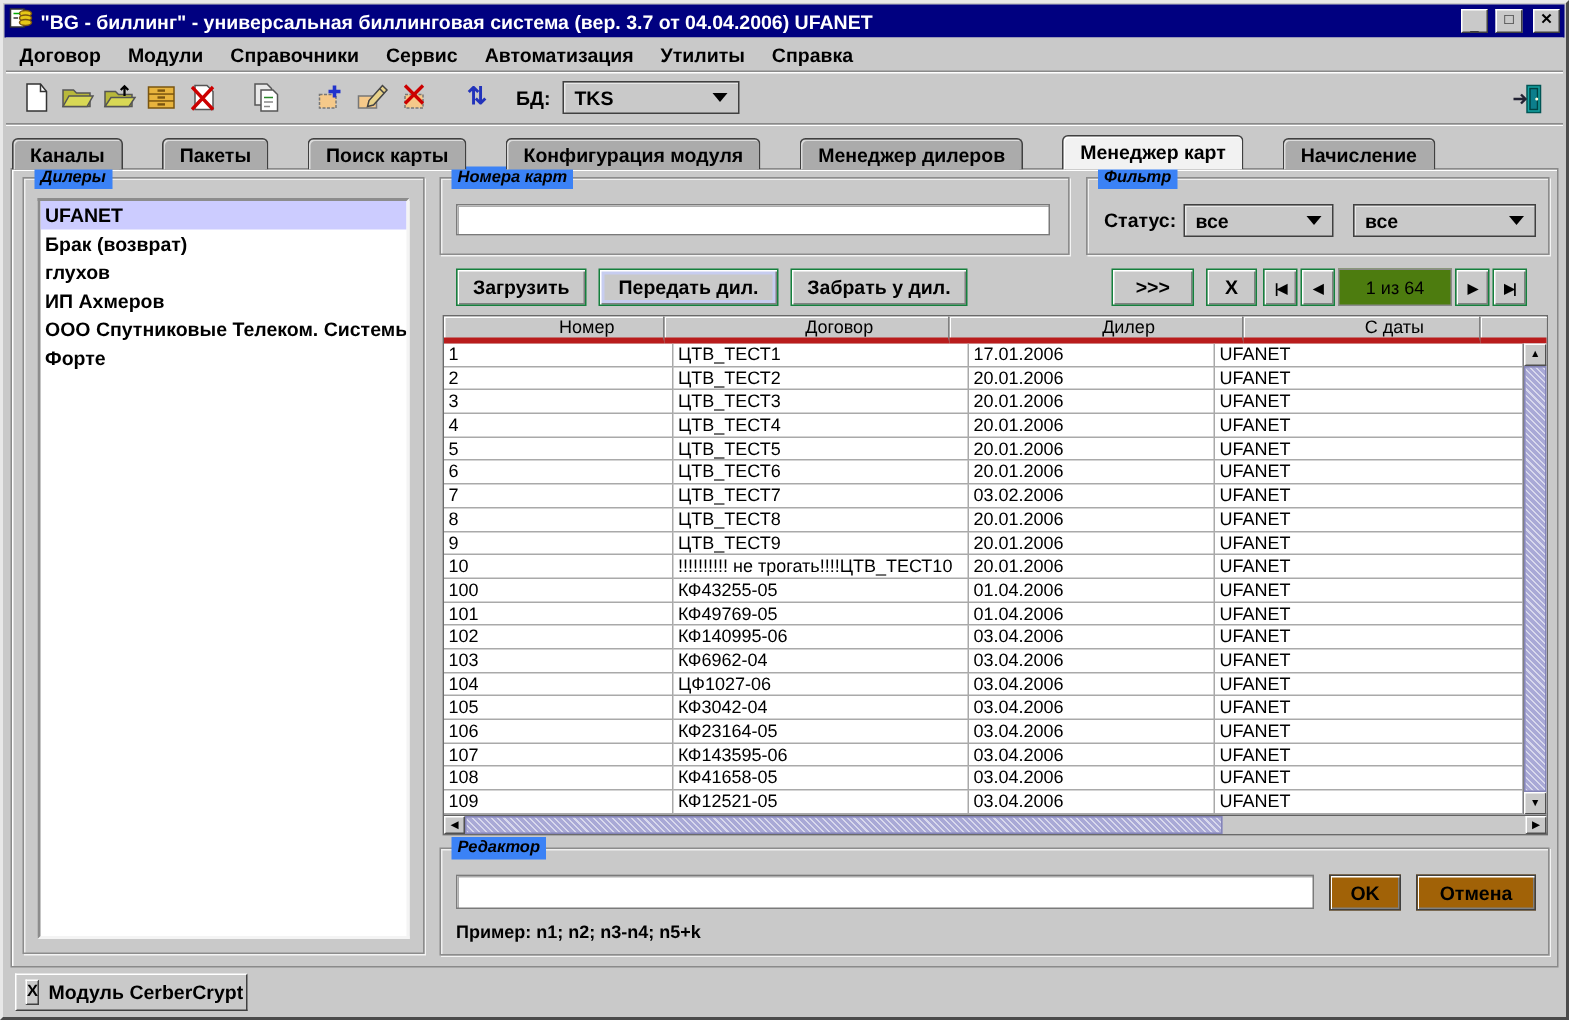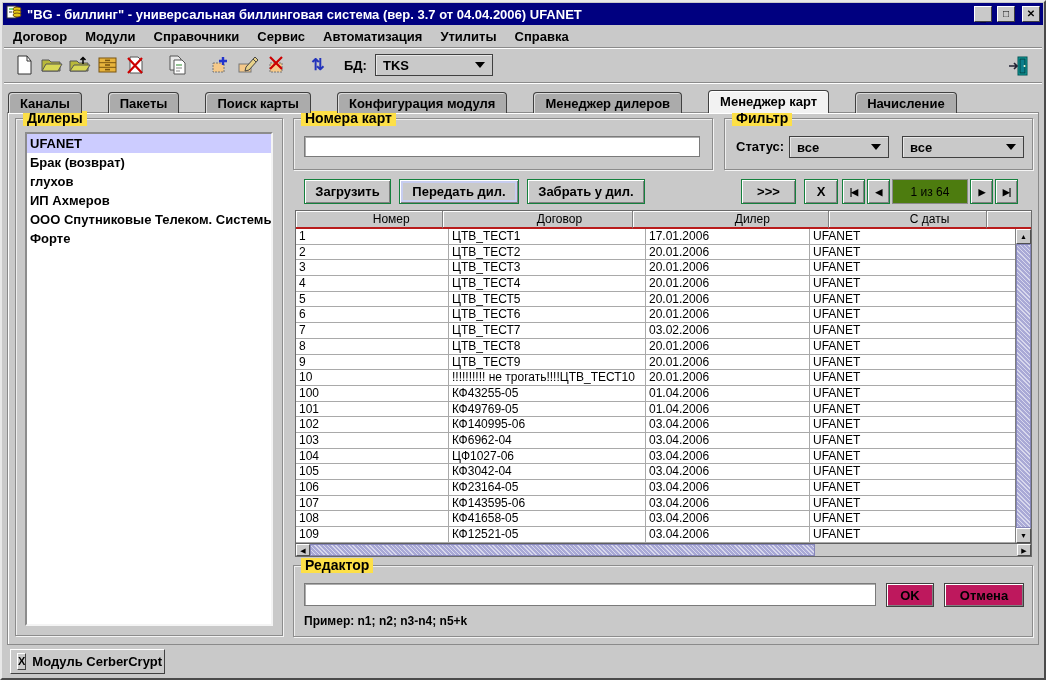--- a/index.html
+++ b/index.html
@@ -35,21 +35,21 @@
   
   .tabstrip{position:absolute;top:88px;left:6px;height:23px;display:flex;align-items:flex-end;z-index:3;gap:24px;}
   .tab{height:21px;padding:3px 11px 2px;margin-right:2px;font-size:13px;font-weight:bold;background:#ababab;
     border:1px solid #404040;border-bottom:none;border-top-left-radius:4px;border-top-right-radius:4px;
     box-shadow:inset 1px 1px 0 #dcdcdc;white-space:nowrap;}
   .tab.active{height:23px;background:#f2f2f2;box-shadow:inset 1px 1px 0 #fff;position:relative;z-index:4;}
   
   .mainpanel{position:absolute;top:110px;left:5px;right:5px;height:533px;background:#c9c9c9;
     border:1px solid #8a8a8a;box-shadow:inset 1px 1px 0 #fff;}
   .groupbox{position:absolute;border:1px solid #8c8c8c;box-shadow:inset 1px 1px 0 rgba(255,255,255,.7),1px 1px 0 rgba(255,255,255,.8);}
-  .legend{position:absolute;top:-8px;left:7px;background:#fde047;padding:0 4px;font-size:14px;font-weight:bold;line-height:15px;white-space:nowrap;}
+  .legend{position:absolute;top:-8px;left:7px;background:#3b82f6;padding:0 4px;font-size:11px;font-weight:bold;line-height:15px;white-space:nowrap;font-style:italic;}
   
   #gb-dealers{left:7px;top:5px;width:268px;height:518px;}
   .dealer-list{position:absolute;left:9px;top:13px;right:9px;bottom:9px;background:#fff;
     border:2px solid;border-color:#8c8c8c #f4f4f4 #f4f4f4 #8c8c8c;overflow:hidden;}
   .list-item{height:19px;line-height:19px;padding:0 3px;font-size:13px;font-weight:bold;white-space:nowrap;overflow:hidden;}
   .list-item.selected{background:#ccccff;}
   
   #gb-cards{left:285px;top:5px;width:420px;height:52px;}
   .cards-input{position:absolute;left:10px;top:17px;right:12px;height:21px;background:#fff;
     border:1px solid #7a7a7a;box-shadow:inset 1px 1px 0 #adadad;font:13px "Liberation Sans",sans-serif;padding:0 4px;outline:none;}
@@ -73,21 +73,21 @@
   .navbtn{font-size:9px;letter-spacing:-1px;}
   #btn-first{left:834px;width:23px;}
   #btn-prev{left:859px;width:23px;}
   #nav-page{position:absolute;top:66px;left:884px;width:76px;height:25px;border:1px solid #8a8a8a;
     display:flex;align-items:center;justify-content:center;font-size:12px;background:#4d7c0f;}
   #btn-next{left:962px;width:23px;}
   #btn-last{left:987px;width:23px;}
   
   .table{position:absolute;left:287px;top:97px;width:737px;height:347px;border:1px solid #6a6a6a;background:#fff;}
   .thead{display:flex;height:18px;background:#c9c9c9;}
-  .th{border-right:1px solid #808080;border-bottom:2px solid #b91c1c;box-shadow:inset 1px 1px 0 #fff;
+  .th{border-right:1px solid #808080;border-bottom:4px solid #b91c1c;box-shadow:inset 1px 1px 0 #fff;
     display:flex;align-items:center;justify-content:center;font-size:12px;white-space:nowrap;padding-left:44px;}
   .th.c0{width:153px;}.th.c1{width:197px;}.th.c2{width:164px;}.th.c3{width:205px;}
   .th.corner{width:16px;border-right:none;}
   .tbody{position:relative;height:314px;overflow:hidden;}
   .tr{display:flex;height:15.7px;}
   .td{border-right:1px solid #a9a9a9;border-bottom:1px solid #a9a9a9;font-size:12px;line-height:14.5px;
     padding:0 3px;white-space:nowrap;overflow:hidden;}
   .td.c0{width:153px;}.td.c1{width:197px;}.td.c2{width:164px;}.td.c3{width:205px;border-right:none;}
   .vscroll{position:absolute;right:0;top:0;width:16px;height:314px;background:#d2d2e8;border-left:1px solid #808080;}
   .sbtn{width:15px;height:15px;background:#c9c9c9;border:1px solid;border-color:#fff #505050 #505050 #fff;
@@ -98,21 +98,21 @@
   .hscroll{display:flex;height:13px;border-top:1px solid #606060;background:#c9c9c9;}
   .hbtn{width:14px;height:12px;background:#c9c9c9;border:1px solid;border-color:#fff #505050 #505050 #fff;
     display:flex;align-items:center;justify-content:center;font-size:7px;line-height:1;}
   .hthumb{width:505px;background:#a9a9d6;border:1px solid #8585b8;
     background-image:repeating-linear-gradient(45deg,rgba(255,255,255,.55) 0 1px,transparent 1px 3px);}
   .htrack{flex:1;}
   
   #gb-editor{left:285px;top:452px;width:740px;height:72px;}
   .editor-input{position:absolute;left:10px;top:17px;width:572px;height:23px;background:#fff;
     border:1px solid #7a7a7a;box-shadow:inset 1px 1px 0 #adadad;font:13px "Liberation Sans",sans-serif;padding:0 4px;outline:none;}
-  .ebtn{position:absolute;top:17px;height:24px;background:#be185d;border:1px solid #404040;
+  .ebtn{position:absolute;top:17px;height:24px;background:#a16207;border:1px solid #404040;
     box-shadow:inset 1px 1px 0 #fff,inset -1px -1px 0 #808080;
     display:flex;align-items:center;justify-content:center;font:bold 13px "Liberation Sans",sans-serif;}
   #btn-ok{left:592px;width:48px;}
   #btn-cancel{left:650px;width:80px;}
   .hint{position:absolute;left:10px;top:48px;font-size:12px;font-weight:bold;}
   
   .bottom-tab{position:absolute;left:8px;top:647px;width:155px;height:25px;background:#c9c9c9;
     border:1px solid;border-color:#fff #404040 #404040 #fff;display:flex;align-items:center;gap:6px;padding:0 6px;}
   .bt-close{width:17px;height:17px;background:#c9c9c9;border:1px solid;border-color:#fff #404040 #404040 #fff;
     display:flex;align-items:center;justify-content:center;font-size:11px;font-weight:bold;line-height:1;}

